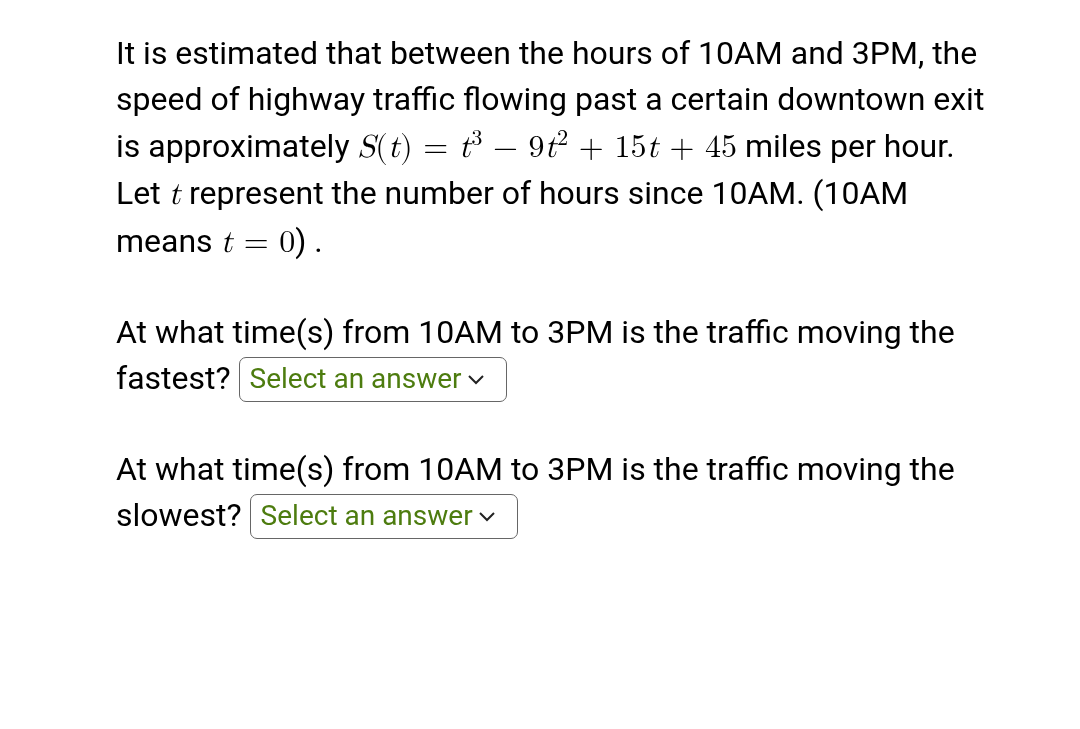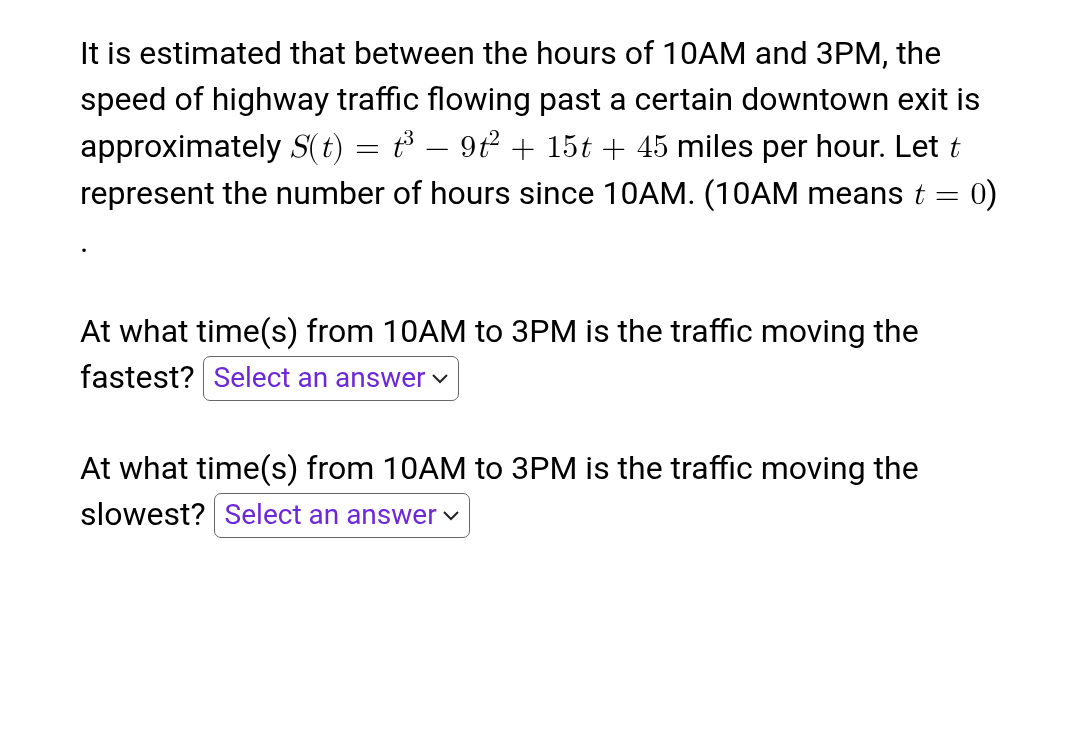--- a/index.html
+++ b/index.html
@@ -11,20 +11,21 @@
     width: 1080px;
     height: 729px;
   }
   .container {
     padding: 30px 80px 30px 80px;
     font-size: 32px;
     line-height: 1.45;
   }
   .para {
     margin-bottom: 44px;
+    margin-left: 36px;
   }
   .para:last-child { margin-bottom: 0; }
   .math {
     font-family: "Cambria Math", "Latin Modern Math", "STIX Two Math", Georgia, "Times New Roman", serif;
     font-style: italic;
     white-space: nowrap;
   }
   .math .n {
     font-style: normal;
   }
@@ -33,24 +34,24 @@
     font-style: normal;
     vertical-align: super;
     line-height: 0;
   }
   .select-box {
     display: inline-flex;
     align-items: center;
     gap: 6px;
     border: 1.5px solid #666;
     border-radius: 7px;
-    padding: 1px 10px 1px 10px;
+    padding: 1px 22px 1px 10px;
     font-size: 28px;
     font-family: inherit;
-    color: #6d28d9;
+    color: #4d7c0f;
     background: #fff;
     vertical-align: 1px;
   }
   .select-box .chev {
     font-size: 22px;
     line-height: 1;
     color: #222;
   }
   .chev svg {
     width: 16px;

